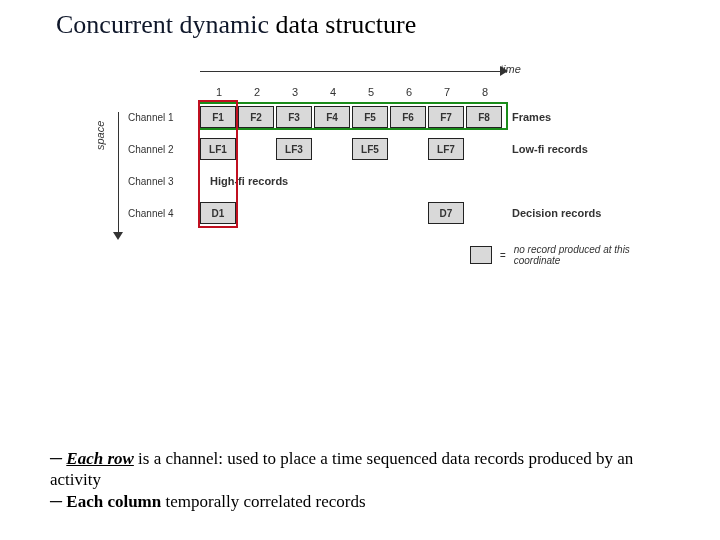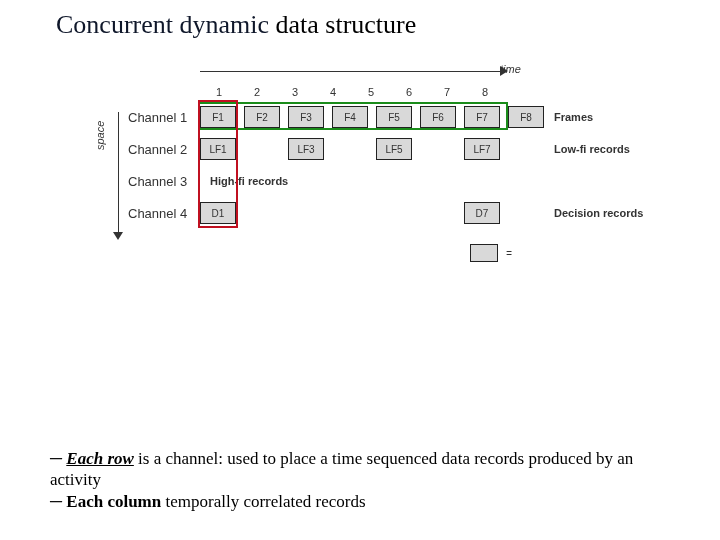--- a/index.html
+++ b/index.html
@@ -119,25 +119,26 @@
     top: 40px;
   }
   .row {
     display: flex;
     align-items: center;
     margin-bottom: 6px;
     height: 26px;
   }
   .row-label {
     width: 72px;
-    font-size: 13px;
+    font-size: 10px;
   }
   .cells {
     display: flex;
-    gap: 8px;
+    gap: 2px;
+    font-weight: bold;
   }
   .cell {
     width: 36px;
     height: 22px;
     line-height: 22px;
     text-align: center;
     font-size: 10px;
     border: 1px solid #222;
     background: #d9d9d9;
   }
@@ -287,20 +288,21 @@
         <div class="row-right">Decision records</div>
       </div>
     </div>
 
     <div class="hl hl-green"></div>
     <div class="hl hl-red"></div>
 
     <div class="legend">
       <div class="swatch"></div>
       <span>=</span>
+      <span>no record produced at this coordinate</span>
     </div>
   </div>
 </div>
 
 <div class="notes">
   <div>
     <span class="dash">─ </span><span class="bold">Each row</span><span> is a channel: used to place a time sequenced data records produced by an activity</span>
   </div>
   <div>
     <span class="dash">─ </span><span class="boldonly">Each column</span><span> temporally correlated records</span>

